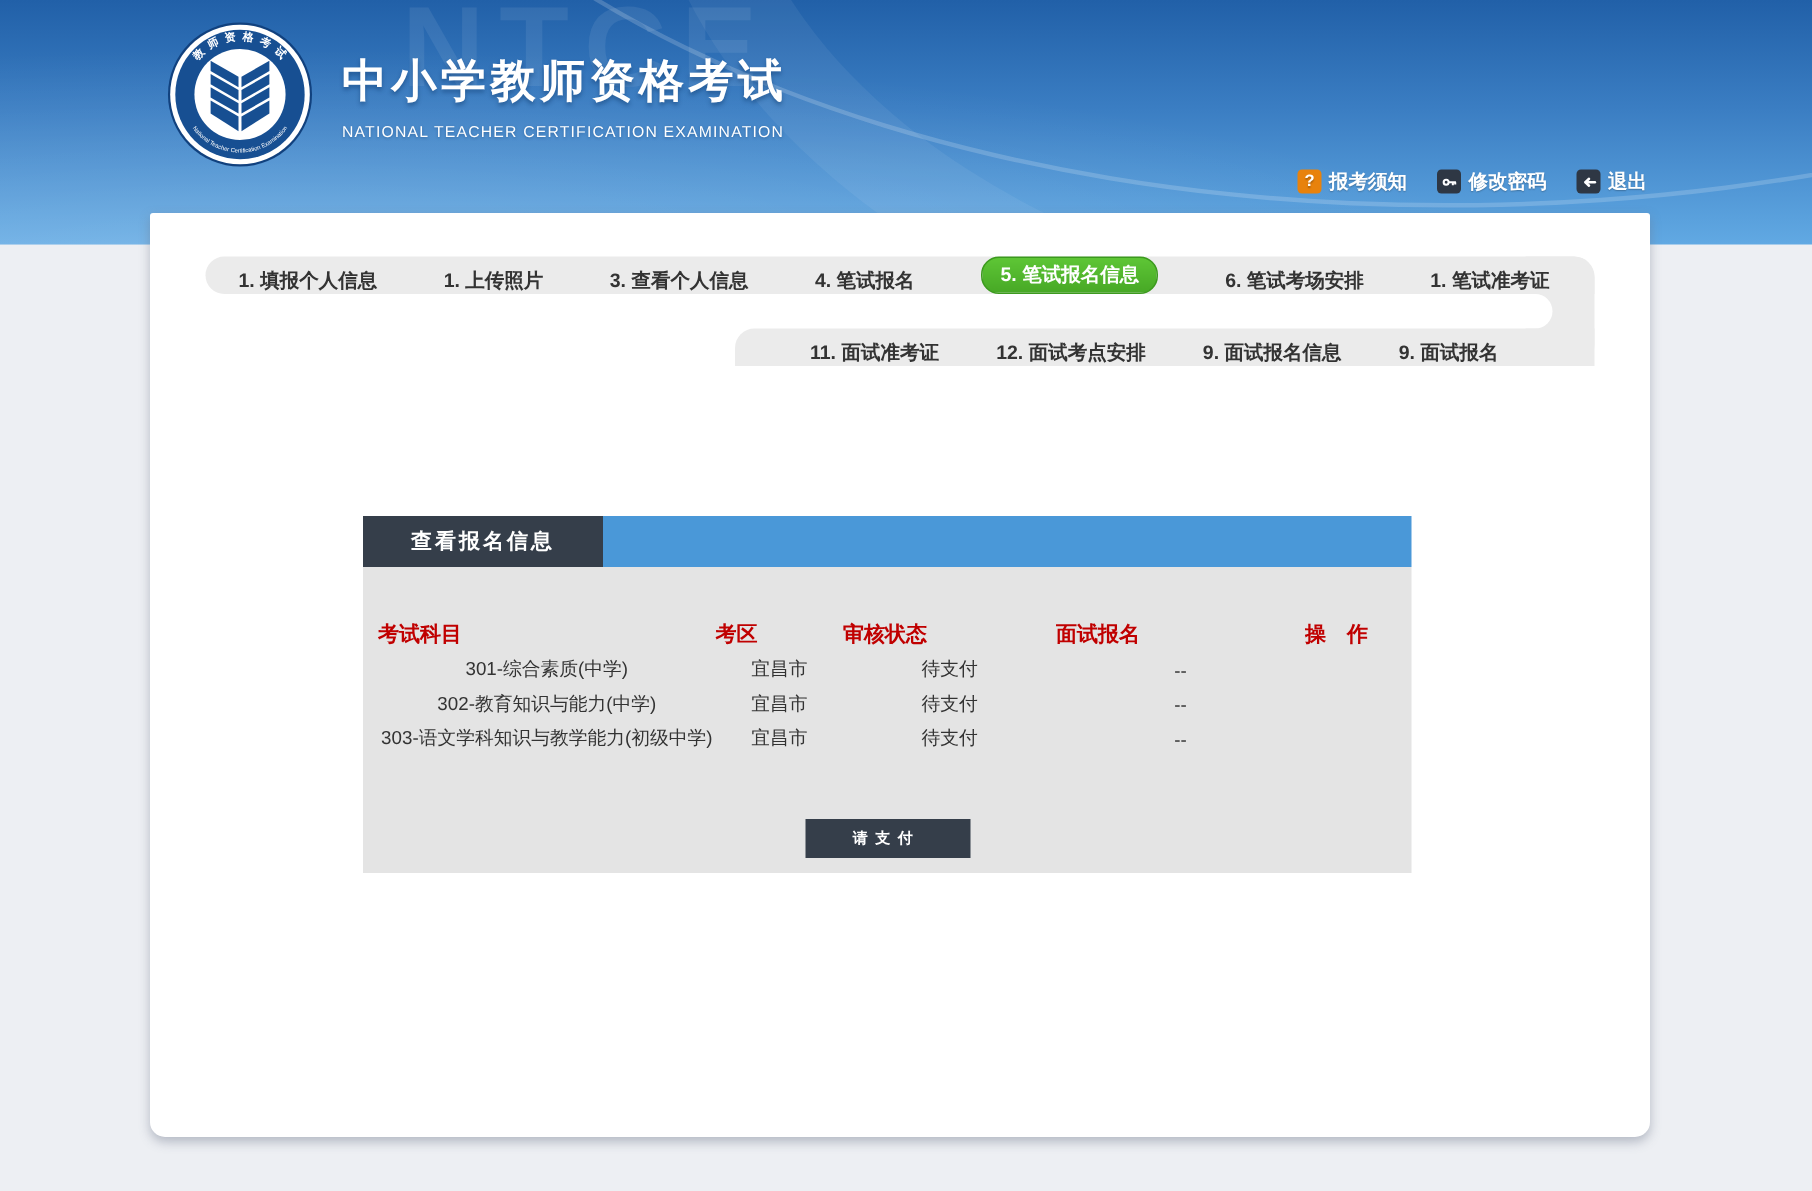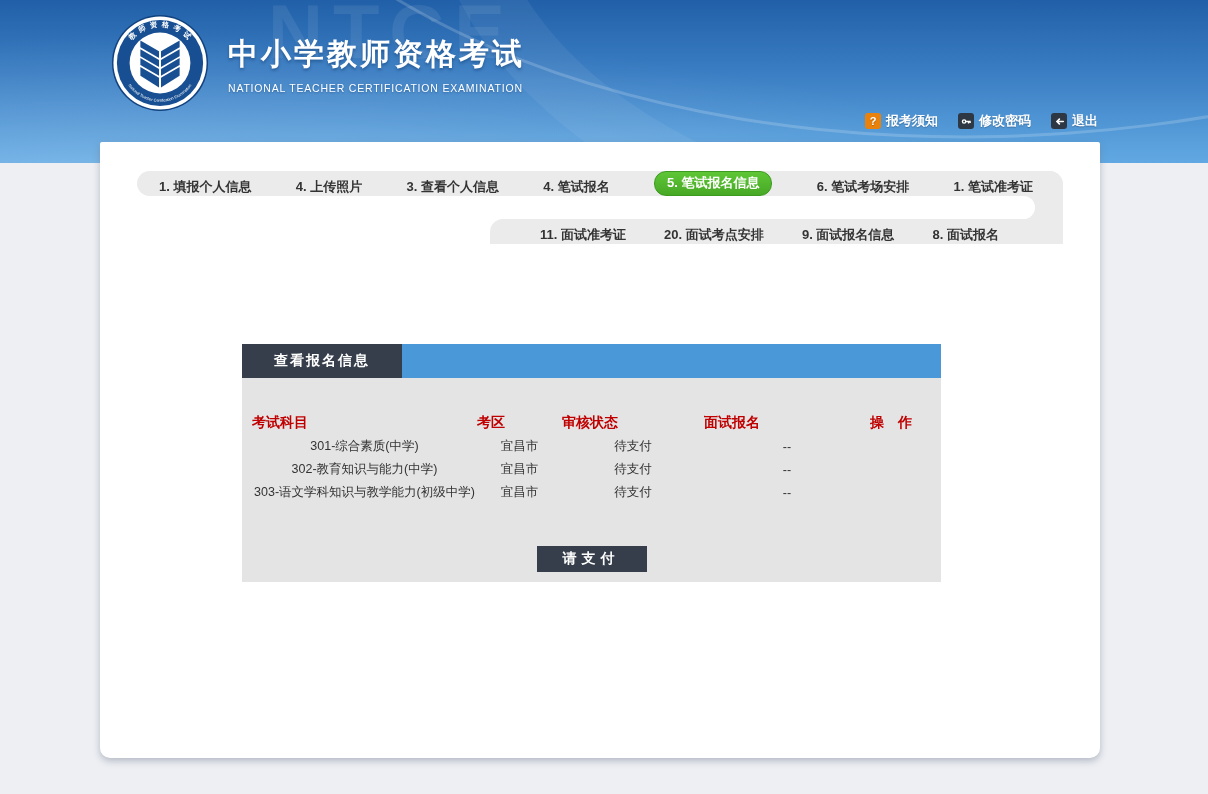--- a/index.html
+++ b/index.html
@@ -77,21 +77,21 @@
   .tcell{flex:0 0 auto;white-space:nowrap;overflow:hidden;}
   .c-subject{width:225px;}
   .c-area{width:85px;}
   .c-status{width:142px;}
   .c-opinion{width:166px;}
   .c-action{width:61px;}
   .trow.head .tcell{font-size:14px;font-weight:bold;color:#c00000;}
   .trow.data .tcell{font-size:12.5px;color:#333;}
   .pay-btn{position:absolute;left:50%;top:168px;transform:translateX(-50%);
     width:110px;height:26px;background:#353e4a;border:none;color:#fff;
-    font-size:14px;font-weight:bold;letter-spacing:5px;padding-left:5px;
+    font-size:10px;font-weight:bold;letter-spacing:5px;padding-left:5px;
     font-family:Liberation Mono, monospace;cursor:pointer;}
 </style>
 </head>
 <body>
 
 <div class="header">
   <div class="curve1"></div>
   <div class="curve2"></div>
   <div class="watermark">NTCE</div>
 
@@ -156,33 +156,33 @@
     </div>
   </div>
 </div>
 
 <div class="card">
 
   <div class="nav">
     <div class="nav-right"></div>
     <div class="nav-top">
       <span class="nav-step">1. 填报个人信息</span>
-      <span class="nav-step">4. 上传照片</span>
+      <span class="nav-step">1. 上传照片</span>
       <span class="nav-step">3. 查看个人信息</span>
       <span class="nav-step">4. 笔试报名</span>
       <span class="nav-step pill">5. 笔试报名信息</span>
       <span class="nav-step">6. 笔试考场安排</span>
       <span class="nav-step">1. 笔试准考证</span>
     </div>
     <div class="nav-notch"></div>
     <div class="nav-bottom">
       <span class="nav-step">11. 面试准考证</span>
-      <span class="nav-step">20. 面试考点安排</span>
+      <span class="nav-step">12. 面试考点安排</span>
       <span class="nav-step">9. 面试报名信息</span>
-      <span class="nav-step">8. 面试报名</span>
+      <span class="nav-step">9. 面试报名</span>
     </div>
   </div>
 
   <div class="panel">
     <div class="panel-head">
       <div class="panel-tab">查看报名信息</div>
       <div class="panel-tab-arrow"></div>
     </div>
     <div class="panel-body">
 

